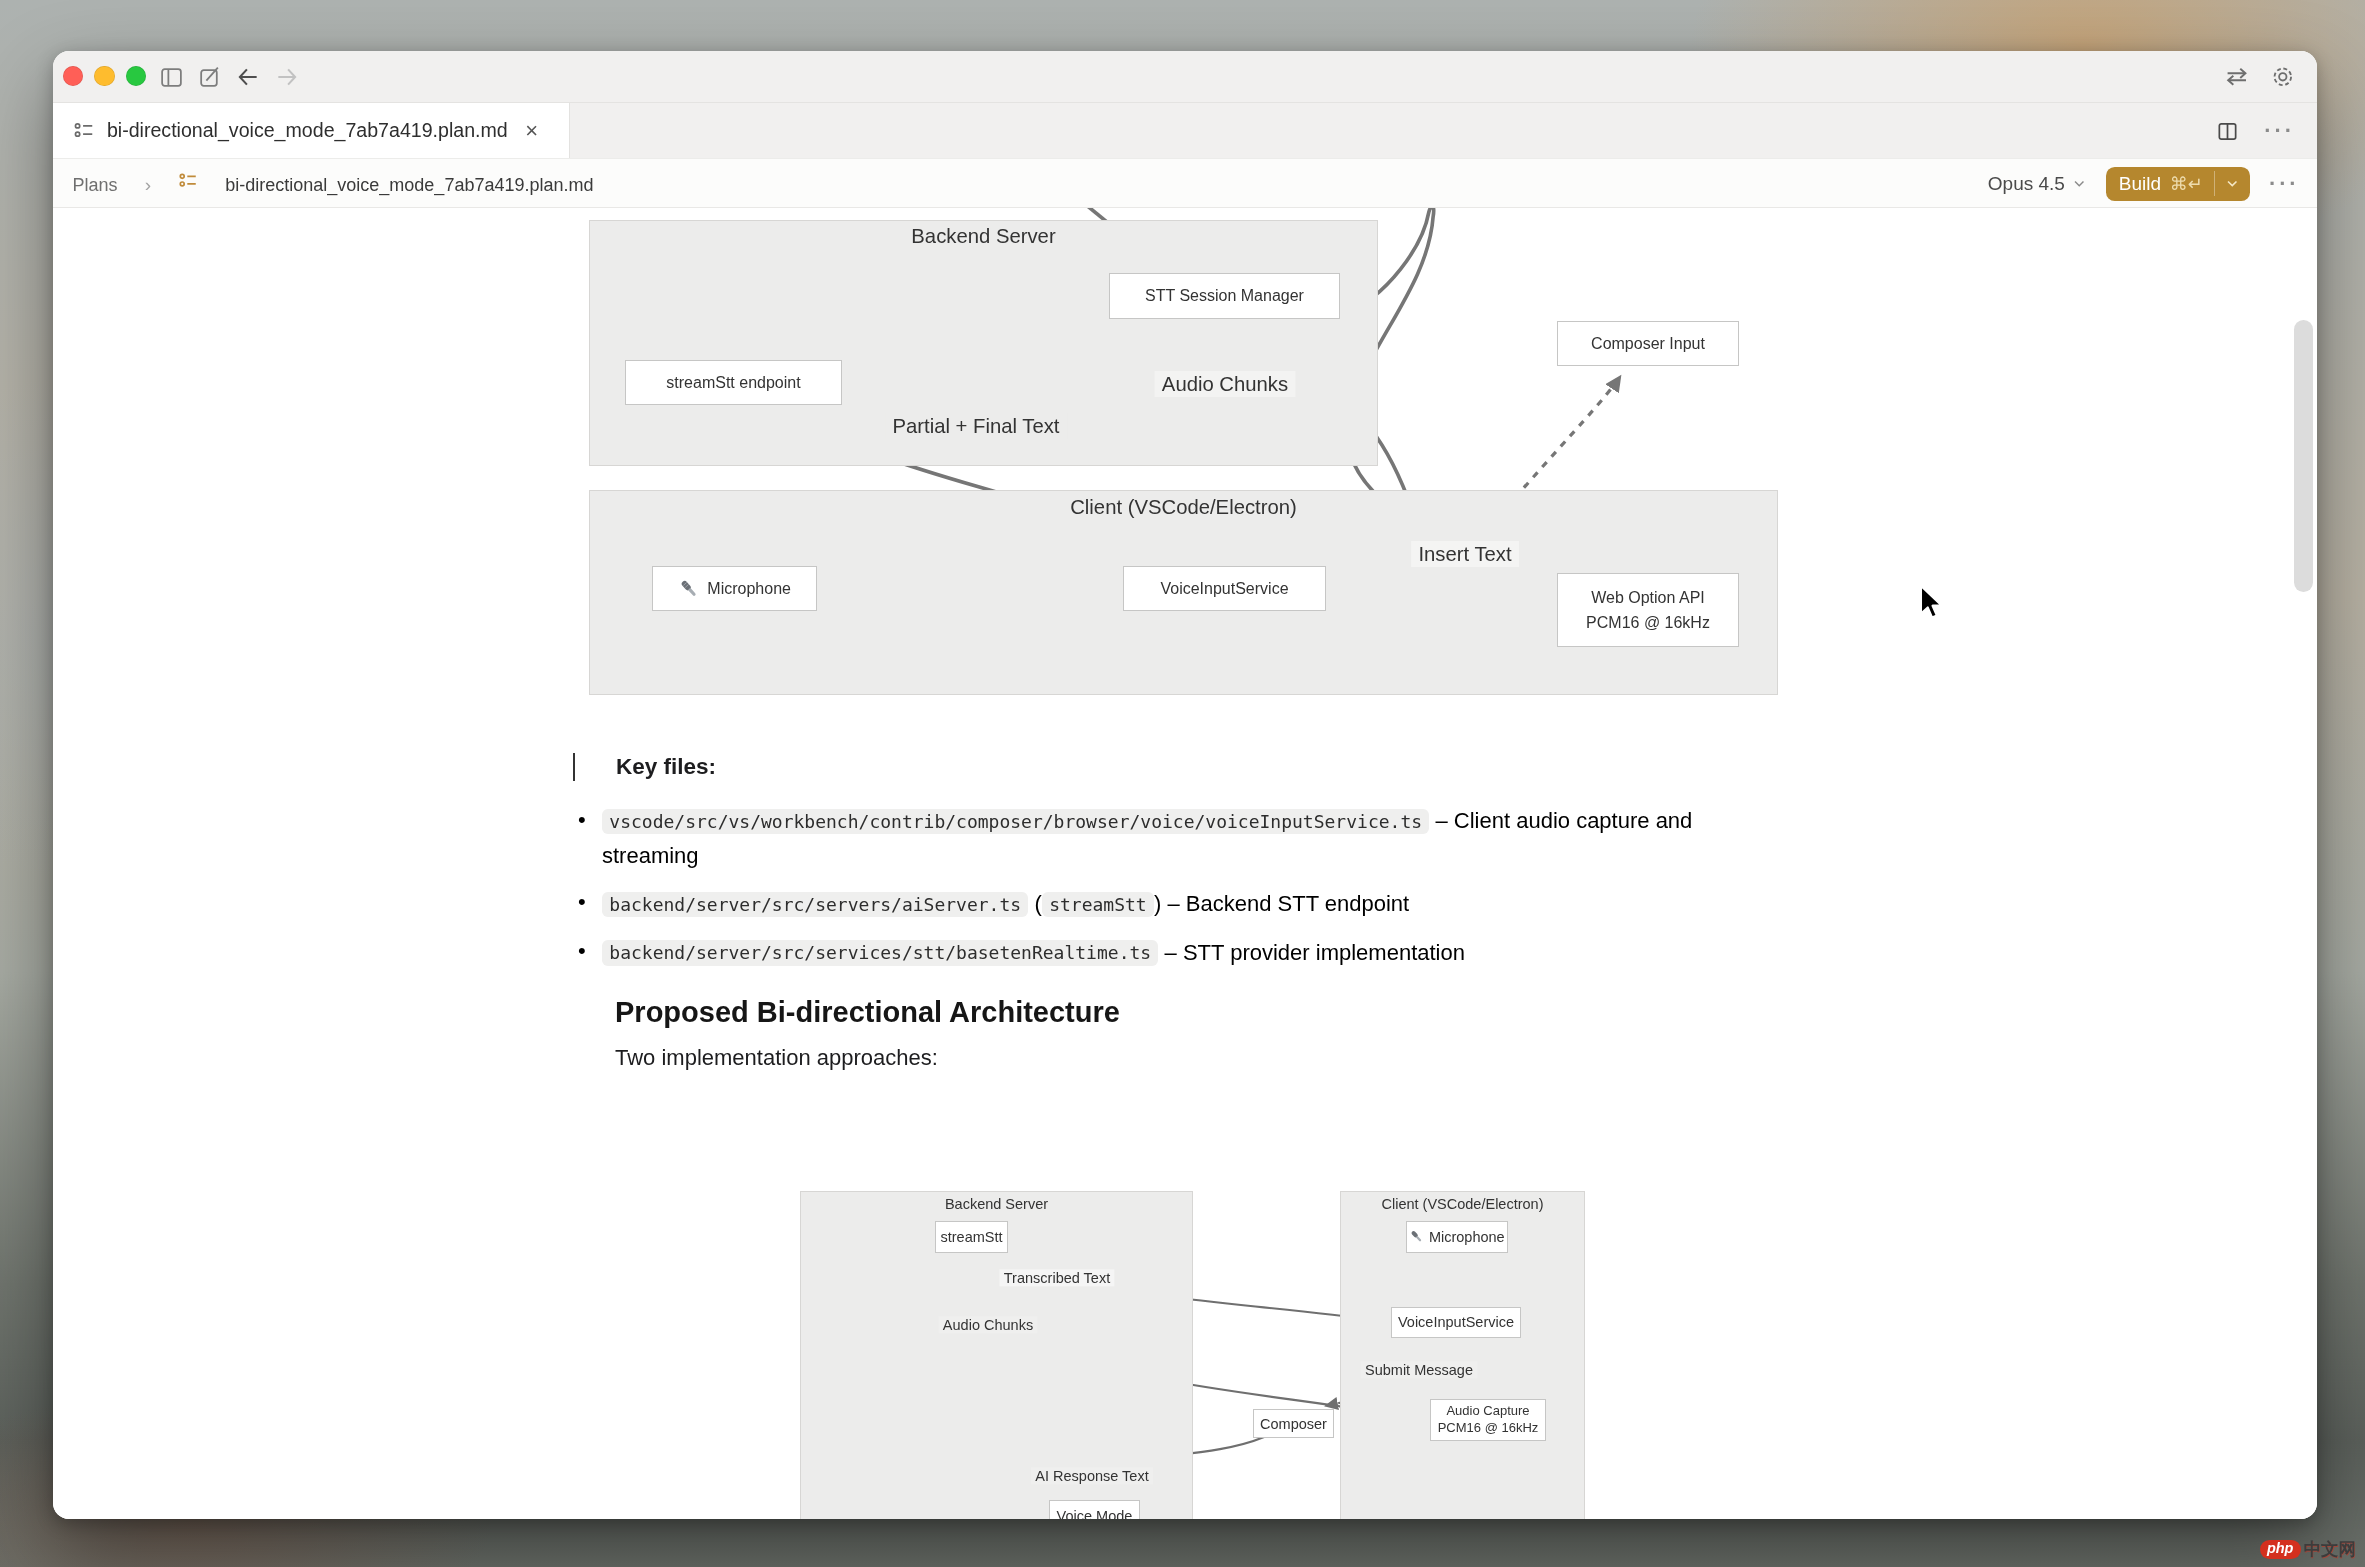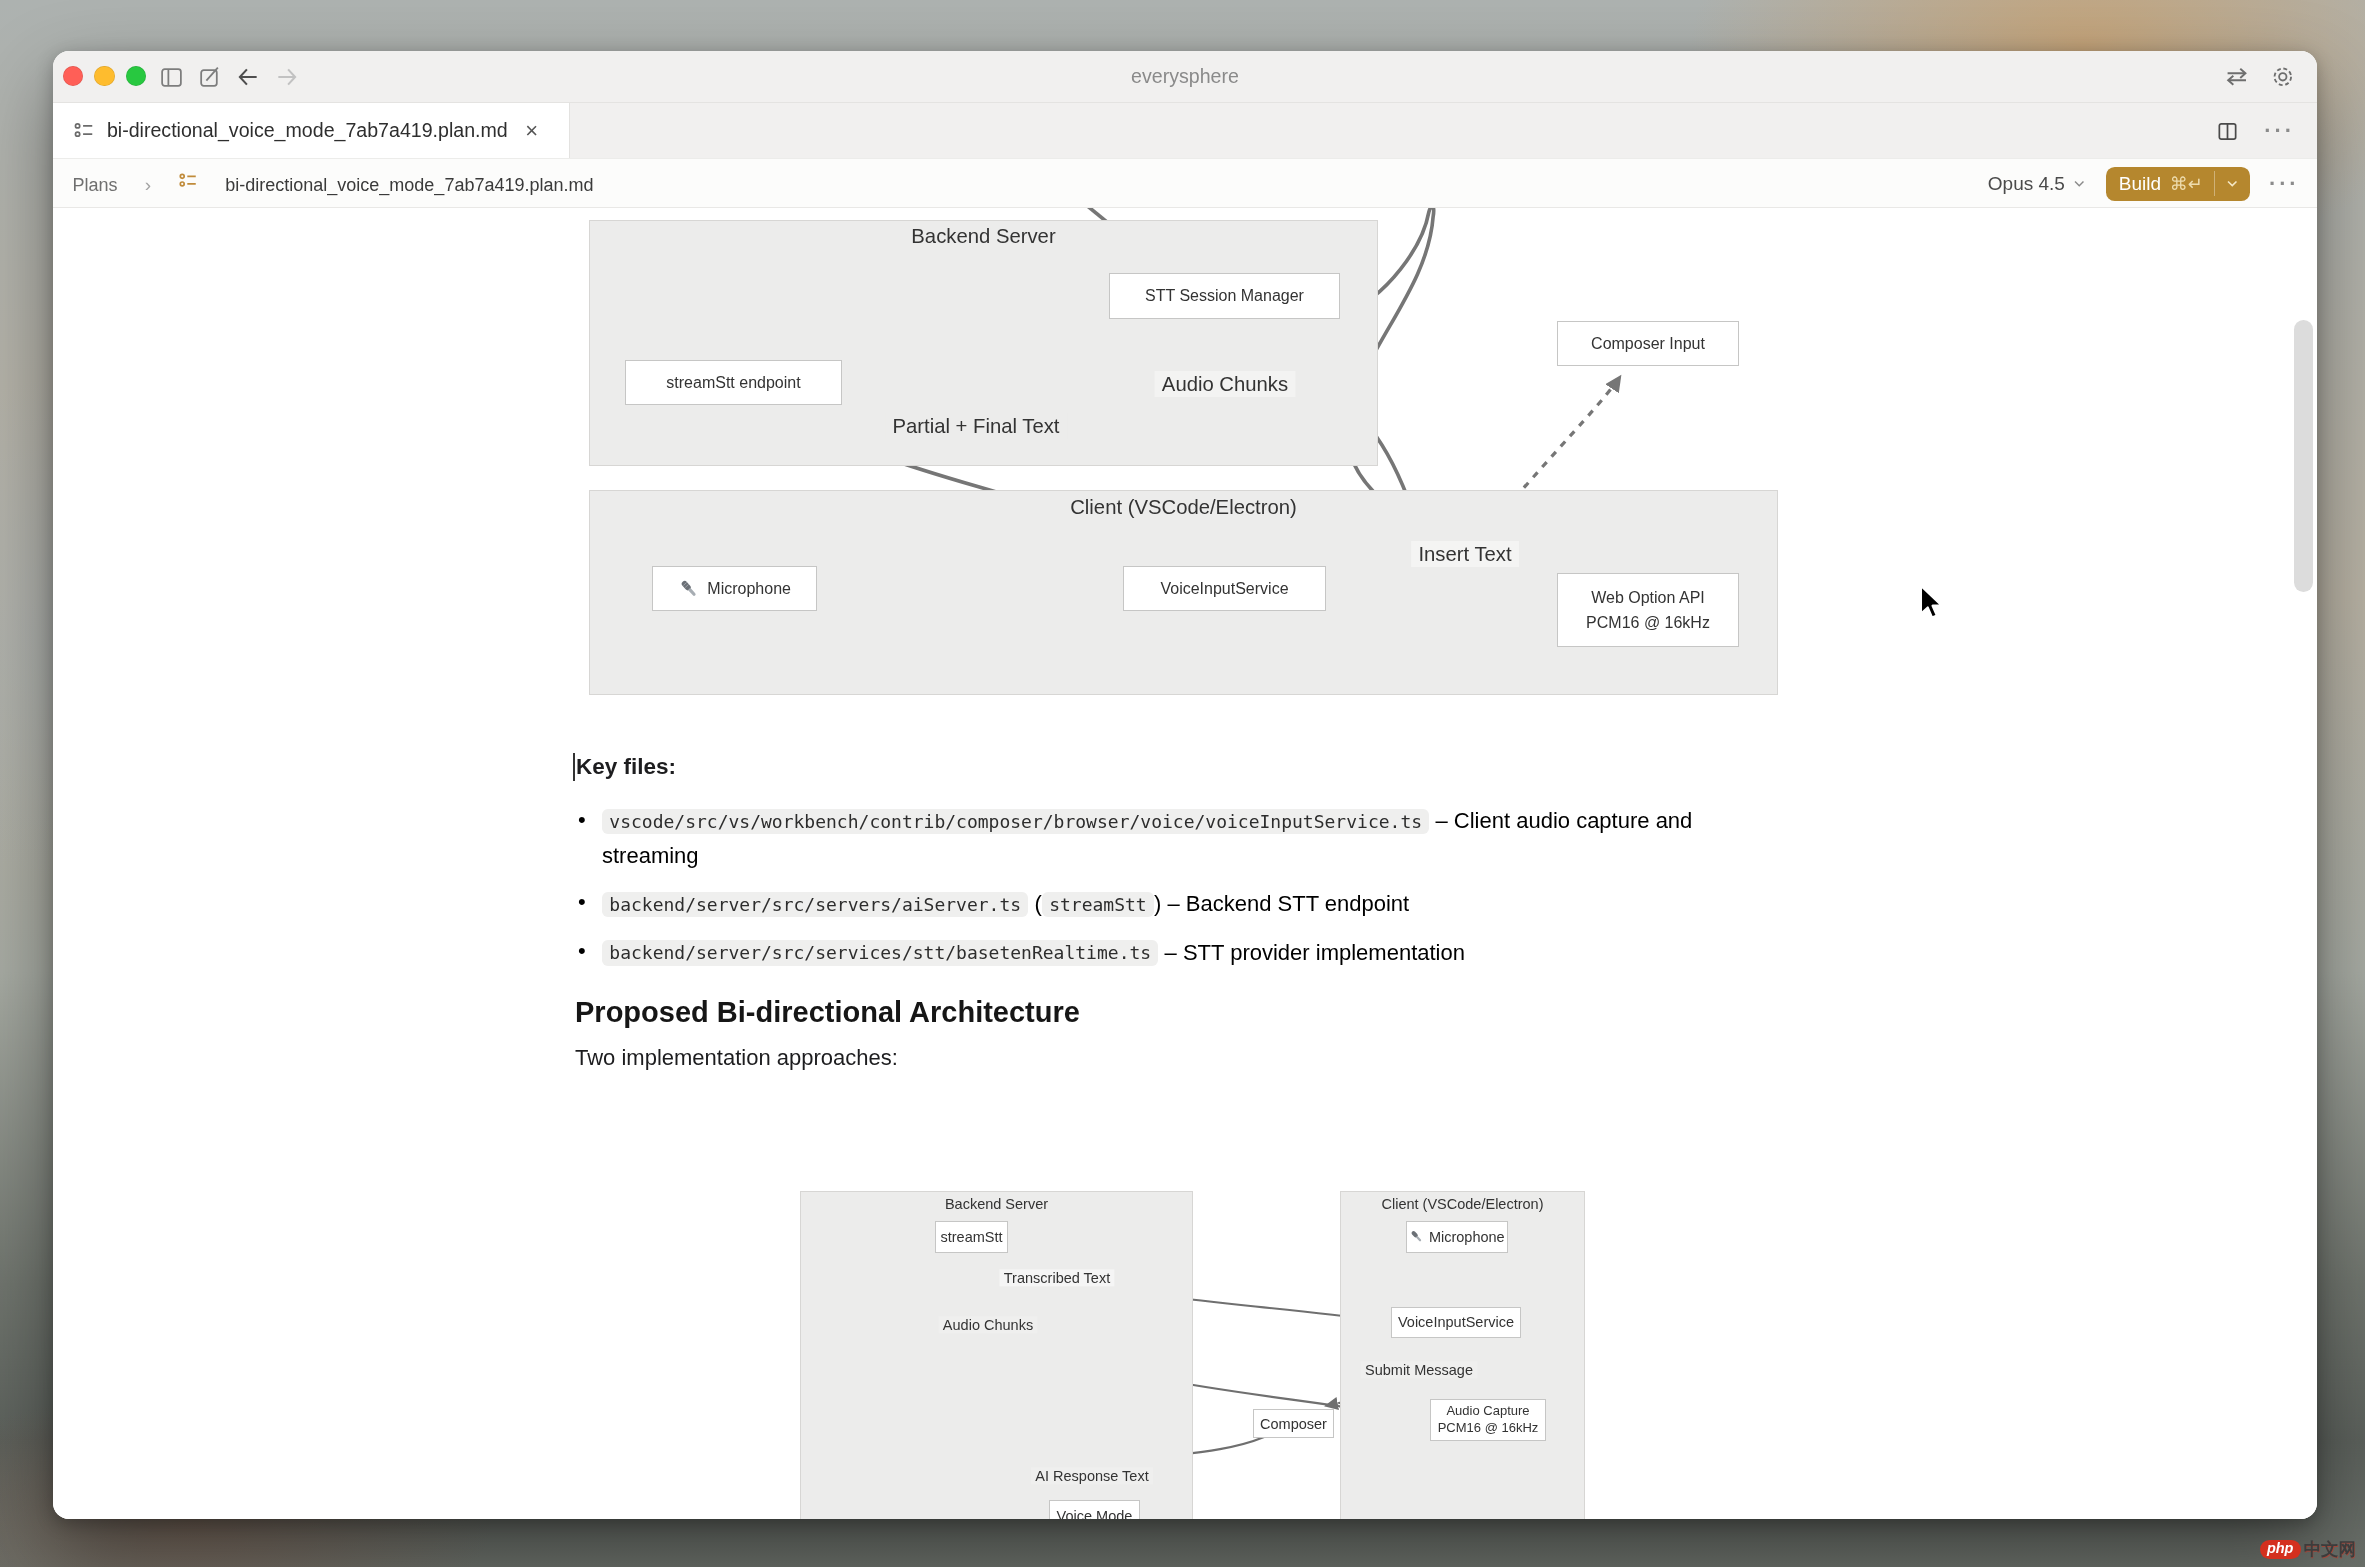--- a/index.html
+++ b/index.html
@@ -56,21 +56,21 @@
           display:flex; align-items:center; justify-content:center; gap:7.3px; text-align:center; }
   .node.d1 { font-size:16px; }
   .node.d2 { font-size:14.5px; border-width:0.7px; }
   .elabel { position:absolute; transform:translate(-50%,-50%); background:rgba(243,243,242,.92);
             color:#333; padding:1.5px 7.3px; white-space:nowrap; }
   .elabel.d1 { font-size:20.3px; }
   .elabel.d2 { font-size:14.5px; padding:0.7px 4.4px; }
   .two-line { flex-direction:column; gap:0; line-height:25px; }
   .two-line.d2 { line-height:16.7px; }
   
-  .doc { position:absolute; color:#1d1d1f; }
+  .doc { position:absolute; color:#1d1d1f;padding-left:40px; }
   .caret { position:absolute; width:1.8px; height:27.6px; background:#333; }
   h2.doc { font-size:29px; font-weight:bold; color:#161616; }
   h3.doc { font-size:22.5px; font-weight:bold; color:#161616; }
   .kf-head { font-size:22.5px; font-weight:bold; }
   .kf-list { position:absolute; width:1147px; }
   .kf-item { position:relative; font-size:22px; line-height:34px; padding-left:27px; margin-bottom:13.8px; }
   .bullet { position:absolute; left:2.9px; top:-1.5px; font-size:22px; }
   .code { font-family:"DejaVu Sans Mono", monospace; font-size:18px; background:#efefee; border-radius:5.8px; padding:2.2px 7.3px; color:#2d2d2d; }
   .para { font-size:22px; }
   
@@ -111,21 +111,20 @@
             <polyline points="11,5 4.5,12 11,19"></polyline>
         </svg>
       </span>
       <span class="icon-btn">
         <svg width="26" height="26" viewBox="0 0 24 24" fill="none" stroke="#c2c2c2" stroke-width="1.9">
           <line x1="4" y1="12" x2="19" y2="12"></line>
             <polyline points="13,5 19.5,12 13,19"></polyline>
         </svg>
       </span>
     </div>
-    <div class="tb-title">everysphere</div>
     <div class="tb-right">
       <span class="icon-btn">
         <svg width="27.6" height="27.6" viewBox="0 0 24 24" fill="none" stroke="#6e6e6e" stroke-width="1.7">
           <line x1="4" y1="9" x2="19" y2="9"></line>
             <polyline points="15,5 19.5,9 15,13" fill="none"></polyline>
           <line x1="20" y1="15" x2="5" y2="15"></line>
             <polyline points="9,11 4.5,15 9,19" fill="none"></polyline>
         </svg>
       </span>
       <span class="icon-btn">

